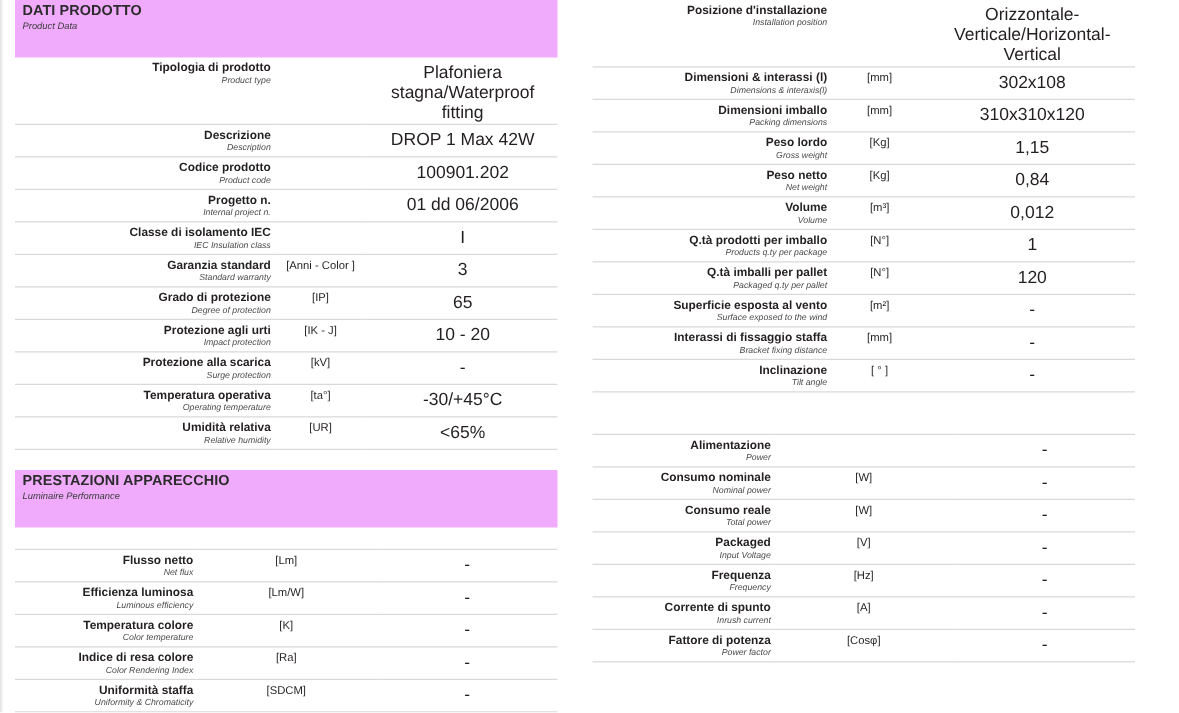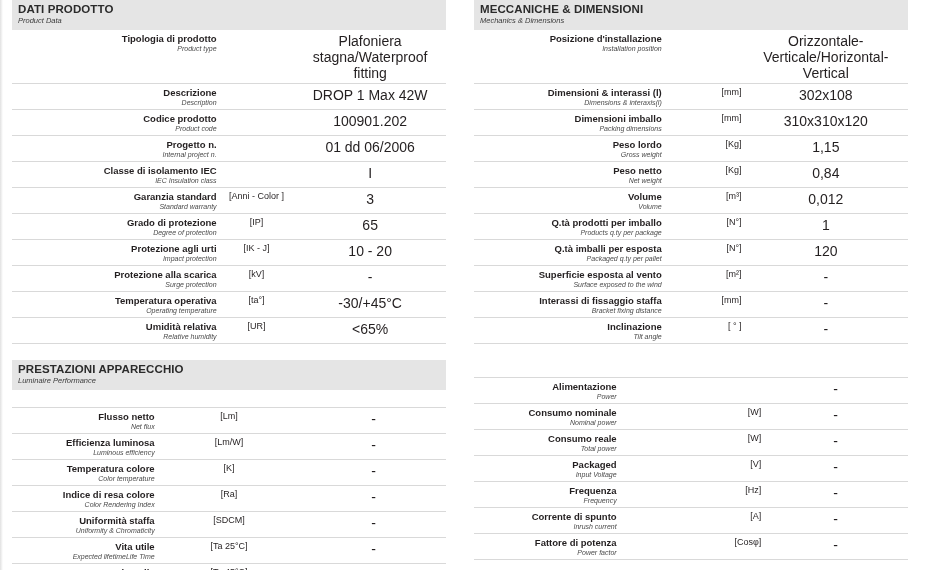--- a/index.html
+++ b/index.html
@@ -29,22 +29,22 @@
     width: 434px;
     flex: 0 0 434px;
   }
   .panel {
     width: 100%;
   }
   .panel + .panel {
     margin-top: 16px;
   }
   .panel-header {
-    background: #e5e5e5;
-    padding: 3px 6px 4px 6px;
+    background: #f0abfc;
+    padding: 3px 6px 20px 6px;
     box-sizing: border-box;
   }
   .panel-title {
     font-size: 11.5px;
     font-weight: bold;
     color: #2b2b2b;
     letter-spacing: 0.1px;
     line-height: 13px;
   }
   .panel-subtitle {
@@ -91,21 +91,21 @@
     color: #231f20;
     line-height: 11px;
   }
   .lab-en {
     font-size: 7px;
     font-style: italic;
     color: #4a4a4a;
     line-height: 9px;
   }
   .mech-panel td.c-label { width: 44%; }
-  .mech-panel td.c-unit { width: 18%; text-align: right; }
+  .mech-panel td.c-unit { width: 18%; }
   .mech-panel td.c-value { width: 38%; }
   .spacer-row td {
     border-bottom: 1px solid #d9d9d9;
     height: 12px;
     padding: 0;
   }
   .shadow-strip {
     position: absolute;
     left: 0;
     top: 0;
@@ -294,24 +294,20 @@
             </tr>
           </tbody>
         </table>
       </div>
 
     </div>
 
     <div class="col">
 
       <div class="panel mech-panel">
-        <div class="panel-header">
-          <div class="panel-title">MECCANICHE &amp; DIMENSIONI</div>
-          <div class="panel-subtitle">Mechanics &amp; Dimensions</div>
-        </div>
         <table class="spec">
           <tbody>
             <tr>
               <td class="c-label">
                 <div class="lab-it">Posizione d'installazione</div>
                 <div class="lab-en">Installation position</div>
               </td>
               <td class="c-unit"></td>
               <td class="c-value">Orizzontale-Verticale/Horizontal-Vertical</td>
             </tr>
@@ -358,21 +354,21 @@
             <tr>
               <td class="c-label">
                 <div class="lab-it">Q.tà prodotti per imballo</div>
                 <div class="lab-en">Products q.ty per package</div>
               </td>
               <td class="c-unit">[N°]</td>
               <td class="c-value">1</td>
             </tr>
             <tr>
               <td class="c-label">
-                <div class="lab-it">Q.tà imballi per esposta</div>
+                <div class="lab-it">Q.tà imballi per pallet</div>
                 <div class="lab-en">Packaged q.ty per pallet</div>
               </td>
               <td class="c-unit">[N°]</td>
               <td class="c-value">120</td>
             </tr>
             <tr>
               <td class="c-label">
                 <div class="lab-it">Superficie esposta al vento</div>
                 <div class="lab-en">Surface exposed to the wind</div>
               </td>

